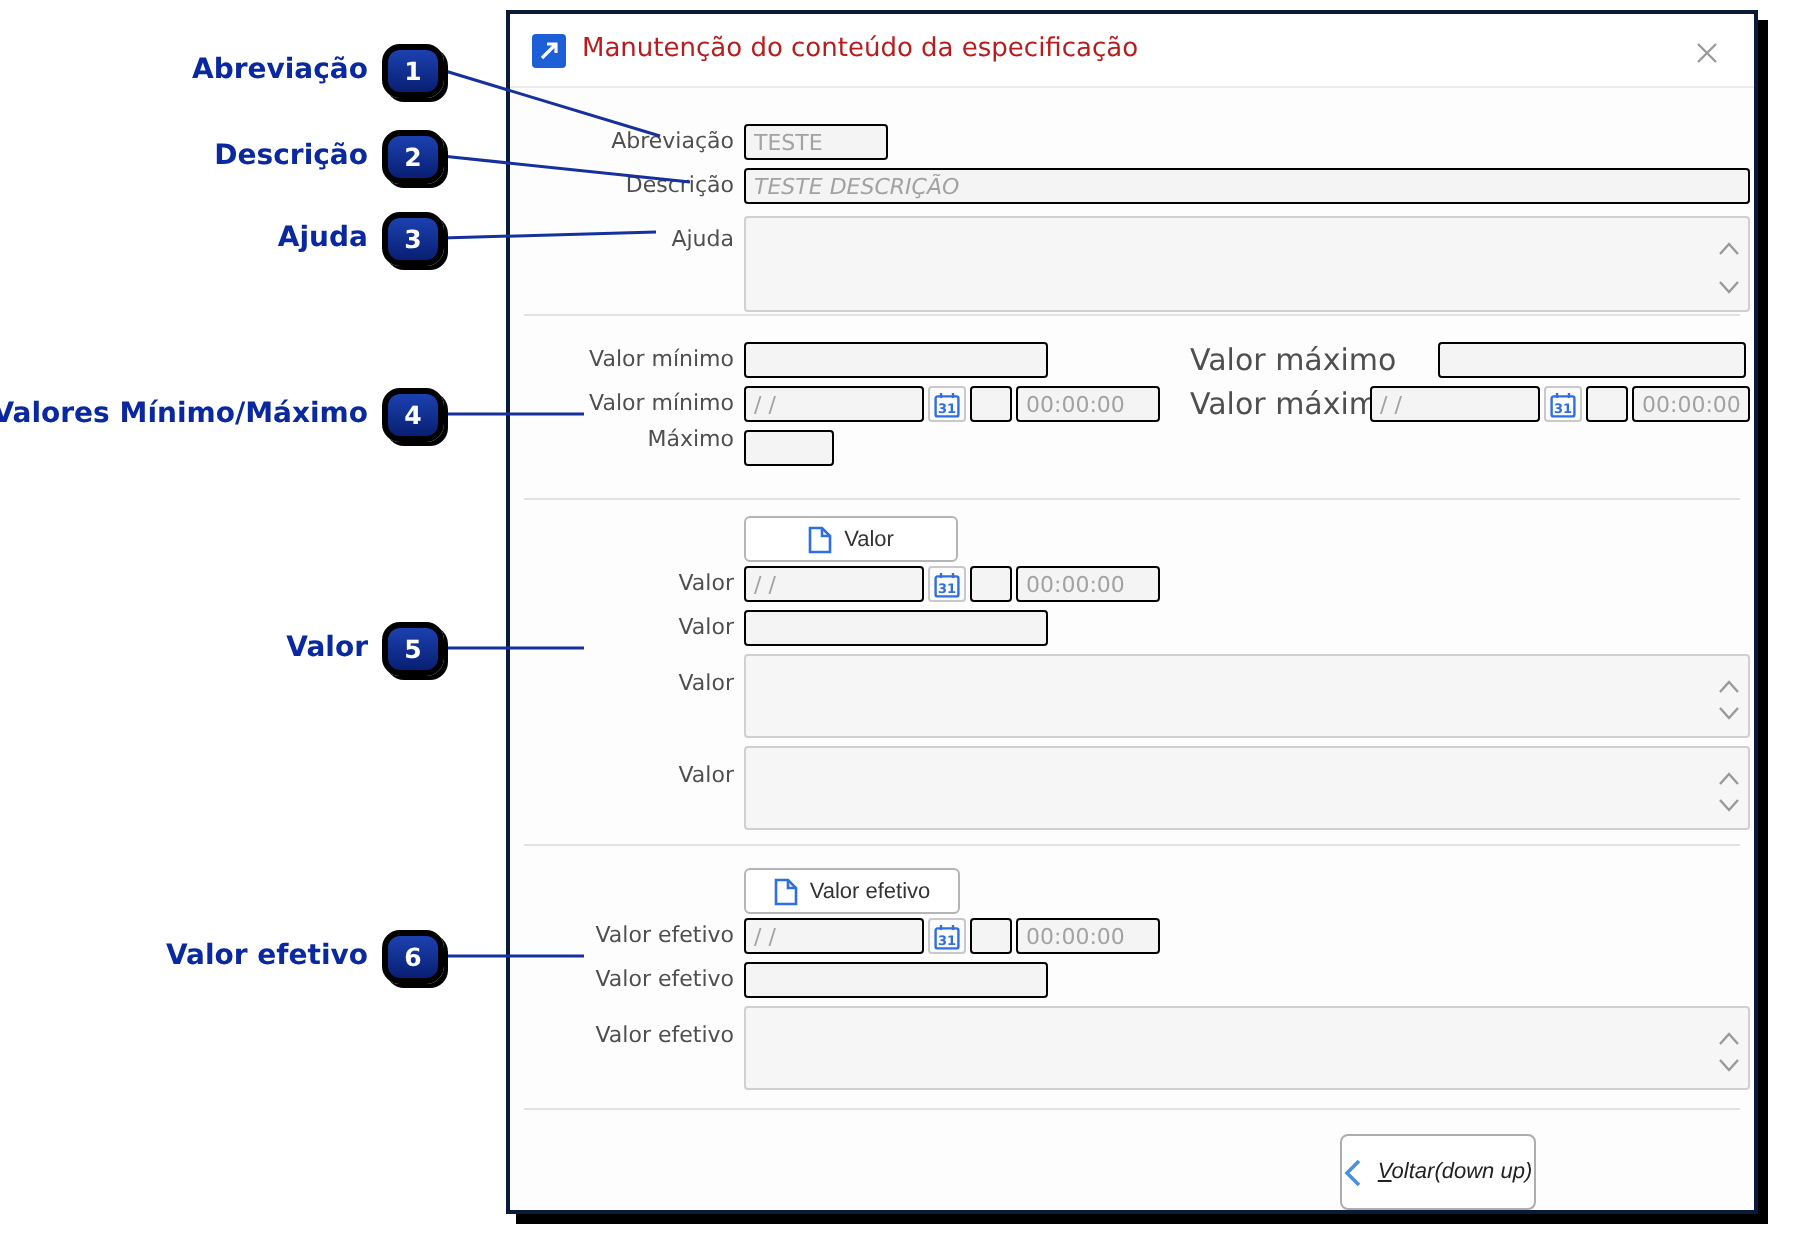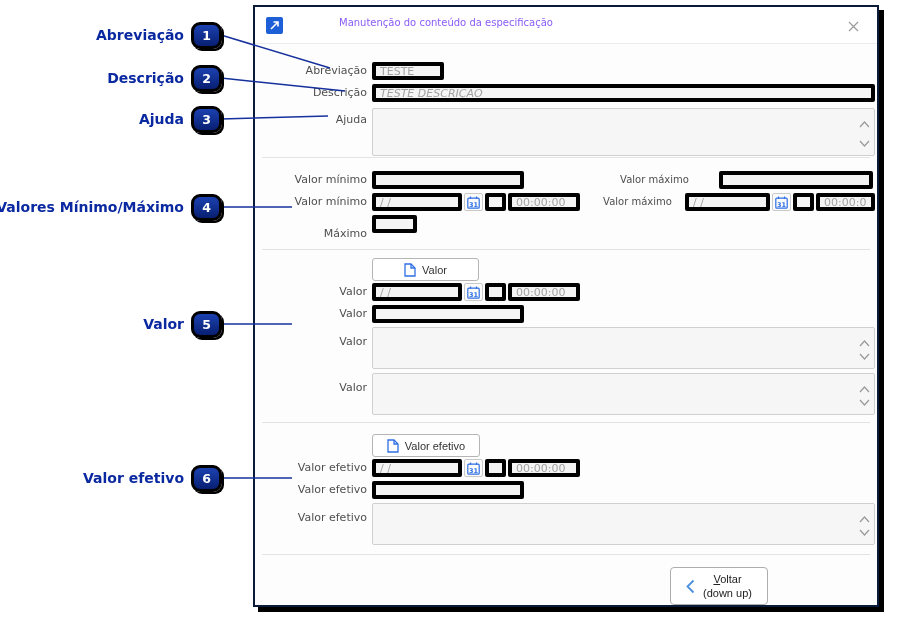--- a/index.html
+++ b/index.html
@@ -20,46 +20,46 @@
 
   
   .dialog { position:absolute; left:253px; top:5px; width:626px; height:602px;
             background:#fdfdfd; border:2px solid #0a1b3a; box-shadow:5px 5px 0 #000;
             z-index:1; }
   .titlebar { position:absolute; left:0; top:0; right:0; height:37px; background:#fff;
               border-bottom:1px solid #ececec; }
   .title-icon { position:absolute; left:11px; top:10px; width:17px; height:17px;
                 background:#1d5fd6; border-radius:2px; display:flex; align-items:center;
                 justify-content:center; }
-  .title-text { position:absolute; left:36px; top:10px; font-size:10px; color:#8b5cf6;margin-left:48px; }
+  .title-text { position:absolute; left:36px; top:10px; font-size:13px; color:#b91c1c; }
   .close-x { position:absolute; right:16px; top:11px; width:16px; height:16px;
              display:flex; align-items:center; justify-content:center; cursor:default; }
 
   .flabel { position:absolute; left:0; width:112px; height:18px; line-height:18px;
             text-align:right; font-size:11px; color:#4f4f4f; white-space:nowrap; }
-  .rlabel { position:absolute; height:18px; line-height:18px; text-align:center;
-            font-size:10px; color:#4f4f4f; white-space:nowrap; }
-  .inp { position:absolute; height:18px; background:#f4f4f4; border:4px solid #000000;
+  .rlabel { position:absolute; height:18px; line-height:18px; text-align:left;
+            font-size:15px; color:#4f4f4f; white-space:nowrap; }
+  .inp { position:absolute; height:18px; background:#f4f4f4; border:1px solid #000000;
          border-radius:2px; font-size:11px; color:#a2a2a2; padding:0 4px;
          font-family:inherit; outline:none; }
   .calbtn { position:absolute; width:19px; height:18px; background:#fbfbfb;
             border:1px solid #c9c9c9; border-radius:2px; display:flex;
             align-items:center; justify-content:center; }
   .ta { position:absolute; background:#f6f6f6; border:1px solid #d0d0d0; border-radius:2px; }
   .ta .chev { position:absolute; right:4px; }
   .sep { position:absolute; left:7px; right:7px; height:1px; background:#e3e3e3; }
 
   .mini-btn { position:absolute; height:23px; background:#fff; border:1px solid #b5b5b5;
               border-radius:3px; display:flex; align-items:center; justify-content:center;
               gap:6px; font-size:11px; color:#333; }
 
   .nav-btn { position:absolute; top:560px; height:38px; background:#fff;
              border:1px solid #adadad; border-radius:4px; display:flex;
              align-items:center; justify-content:center; gap:8px; }
-  .nav-txt { display:flex; flex-direction:column; align-items:center; }
+  .nav-txt { display:flex; flex-direction:row; align-items:center;font-style:italic; }
   .nav-line1 { display:block; font-size:11px; color:#222; line-height:14px; }
   .nav-line1::first-letter { text-decoration:underline; }
   .nav-line2 { display:block; font-size:11px; color:#222; line-height:14px; }
 </style>
 </head>
 <body>
 
 <div id="stage">
 
   <svg id="lines" width="907" height="625">
@@ -154,21 +154,21 @@
       <svg width="13" height="13" viewBox="0 0 13 13">
           <rect x="0.8" y="2.2" width="11.4" height="10" rx="1" fill="none" stroke="#2f6fe4" stroke-width="1.2"></rect>
           <line x1="3.5" y1="0.5" x2="3.5" y2="3" stroke="#2f6fe4" stroke-width="1.2"></line>
           <line x1="9.5" y1="0.5" x2="9.5" y2="3" stroke="#2f6fe4" stroke-width="1.2"></line>
           <text x="6.5" y="10.5" text-anchor="middle" font-size="6.5" font-weight="bold" fill="#2f6fe4">31</text>
         </svg>
     </span>
     <input class="inp" style="left: 538px; top: 186px; width: 21px; padding: 0px;" readonly="">
     <input class="inp" style="left: 561px; top: 186px; width: 59px;" readonly="" value="00:00:00">
 
-    <span class="flabel" style="top:218px">Máximo</span>
+    <span class="flabel" style="top:204px">Máximo</span>
     <input class="inp" style="left: 117px; top: 208px; width: 45px;" readonly="">
 
     <div class="sep" style="top:242px"></div>
 
     <button class="mini-btn" style="left:117px;top:251px;width:107px">
       <svg width="12" height="14" viewBox="0 0 12 14">
           <path d="M1 1 h6 l4 4 v8 h-10 z" fill="#fff" stroke="#2f6fe4" stroke-width="1.3"></path>
           <path d="M7 1 v4 h4" fill="none" stroke="#2f6fe4" stroke-width="1.3"></path>
         </svg>
       <span>Valor</span>

